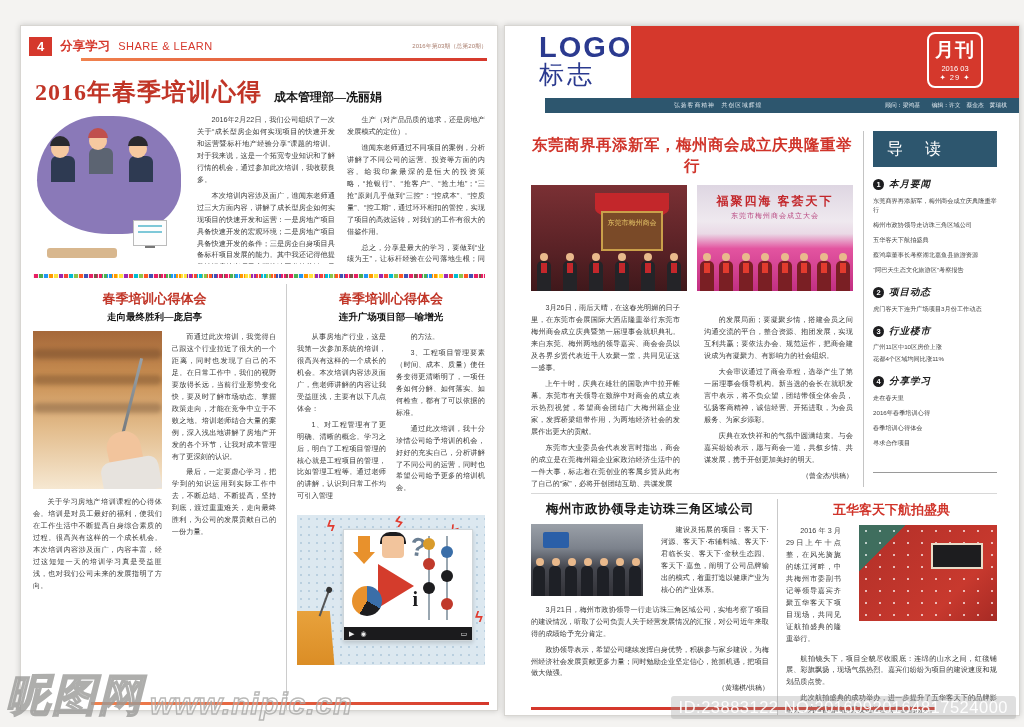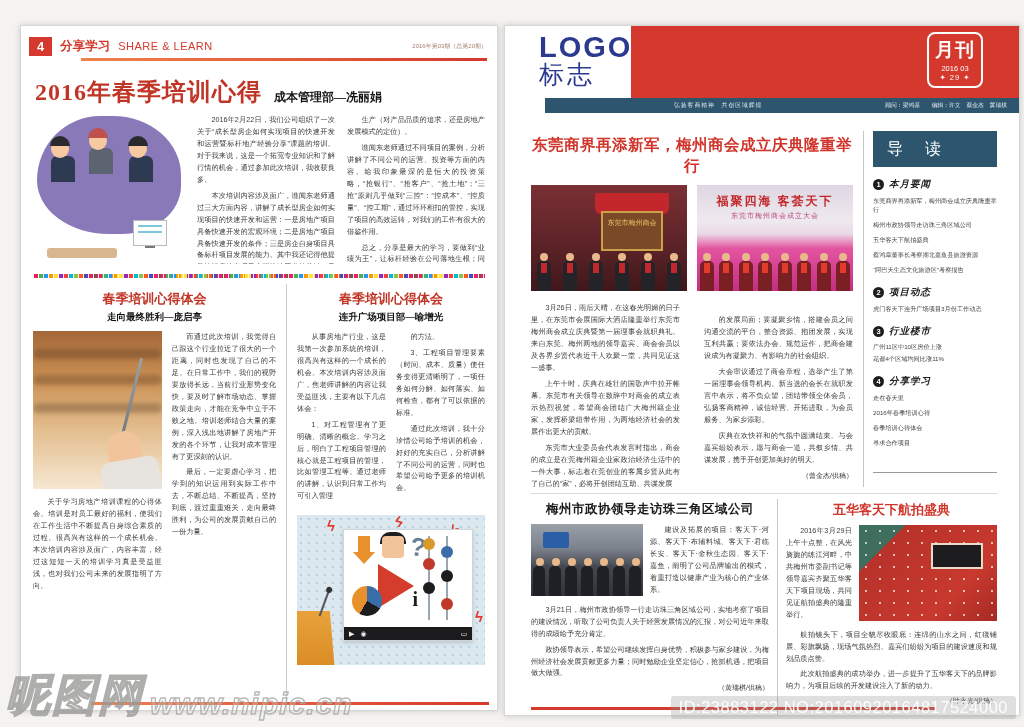--- a/index.html
+++ b/index.html
@@ -127,21 +127,21 @@
 
   .body-cols { display:flex; gap:24px; margin-top:9px; height:196px; overflow:hidden;align-items:center; }
   .body-cols .bcol { flex:1; }
   .credit { text-align:right; font-size:7px; color:#333; margin-top:3px; }
 
   .rp-bottom-row { display:flex; margin-top:6px; border-top:1px solid #d8d8d8; padding-top:5px; height:238px; overflow:hidden; }
   .rp-sub-left  { width:53%; padding-right:8px; border-right:1px solid #c9c9c9; }
   .rp-sub-right { flex:1; padding-left:8px; }
   .sub-hl-black { text-align:center; font-size:12.5px; font-weight:bold; color:#1a1a1a; margin:2px 0 6px; letter-spacing:.5px; }
   .sub-hl-red   { text-align:center; font-size:13px; font-weight:bold; color:#d0342a; margin:2px 0 6px; font-family:"Liberation Serif", serif; }
-  .subrow { display:flex; gap:7px; margin-bottom:4px; }
+  .subrow { display:flex; gap:18px; margin-bottom:4px; }
   .photo-group { width:112px; height:72px; flex:none; background:linear-gradient(180deg,#9aa0a8 0%,#7c828c 34%,#45474f 60%,#323238 100%); }
   .sign { position:absolute; left:12px; top:8px; width:26px; height:16px; background:#2a5fa8; border-radius:2px; }
   .figrow.grp { height:34px; }
   .fig.suit { background:#1e2026; width:12px; }
   .fig.suit:after { background:transparent; }
   .photo-aerial { width:138px; height:96px; flex:none; background:linear-gradient(135deg,#3f6e5e 0%,#3f6e5e 20%,#b8322a 20%,#c8392e 70%,#a62a24 100%);
     background-image:radial-gradient(#fff .7px, transparent .9px), linear-gradient(135deg,#3f6e5e 0%,#3f6e5e 20%,#b8322a 20%,#c8392e 70%,#a62a24 100%); background-size:14px 12px, auto; }
   .stageblk { position:absolute; right:14px; top:18px; width:52px; height:26px; background:#1d1d1f; border:2px solid #e8dcc8; }
 
   

